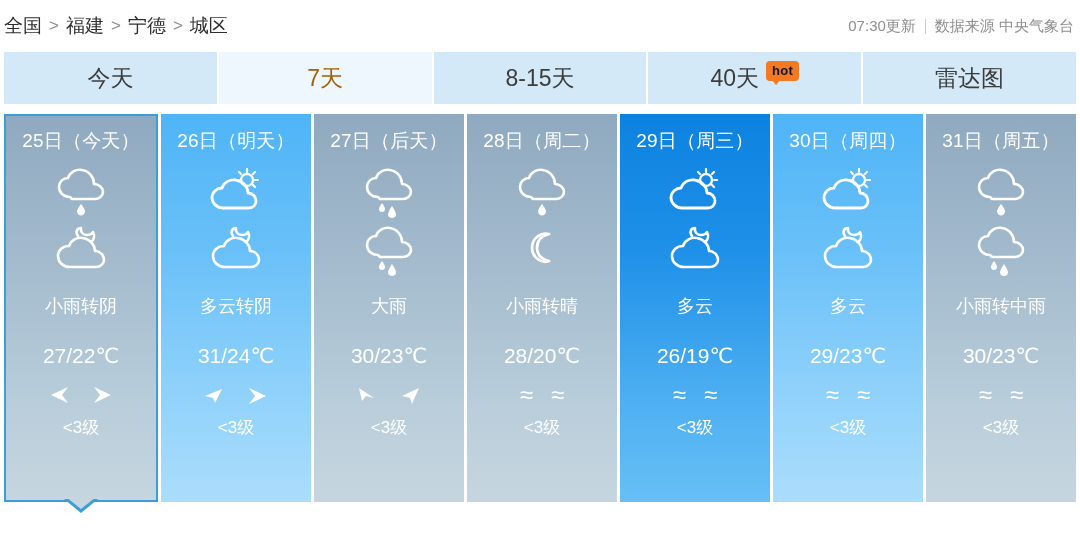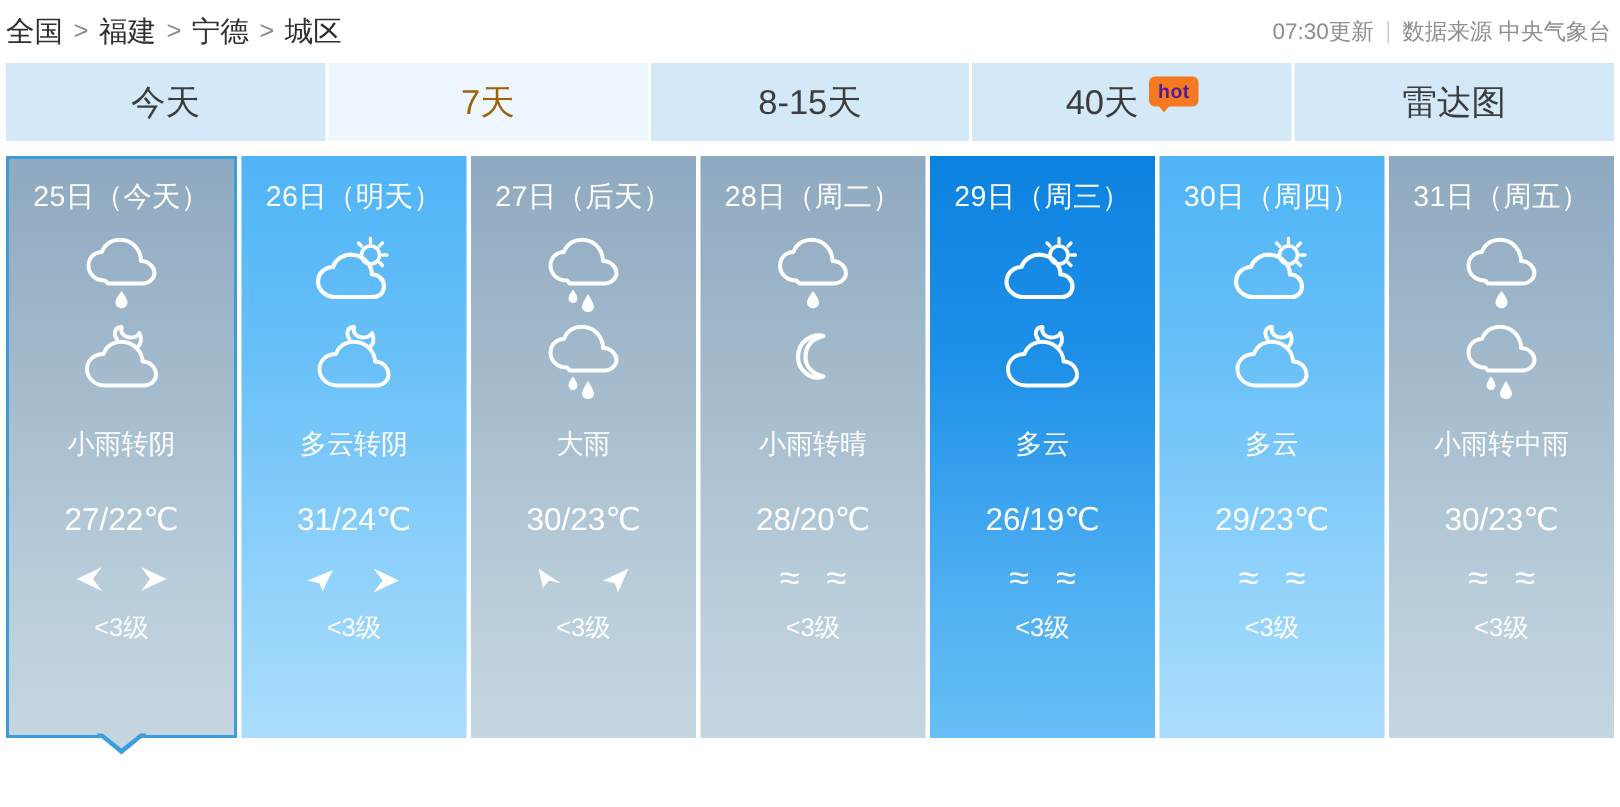--- a/index.html
+++ b/index.html
@@ -10,21 +10,21 @@
   body {
     width: 1080px;
     height: 538px;
     overflow: hidden;
     font-family: "Liberation Sans", "DejaVu Sans", sans-serif;
     -webkit-font-smoothing: antialiased;
   }
 
   
   .header {
-    height: 42px;
+    height: 52px;
     display: flex;
     align-items: center;
     justify-content: space-between;
     padding: 0 6px 0 4px;
     box-sizing: border-box;
   }
   .breadcrumb {
     display: flex;
     align-items: center;
     font-size: 19px;
@@ -75,21 +75,21 @@
   .tab.active {
     background: #eef7fd;
     color: #a16207;
   }
   .hot-badge {
     position: relative;
     display: inline-block;
     margin-left: 7px;
     margin-bottom: 14px;
     background: #f47920;
-    color: #4c1d95;
+    color: #0f172a;
     font-size: 13px;
     font-weight: bold;
     line-height: 1;
     padding: 3px 6px 4px 6px;
     border-radius: 4px;
     letter-spacing: 0.3px;
   }
   .hot-badge::after {
     content: "";
     position: absolute;

